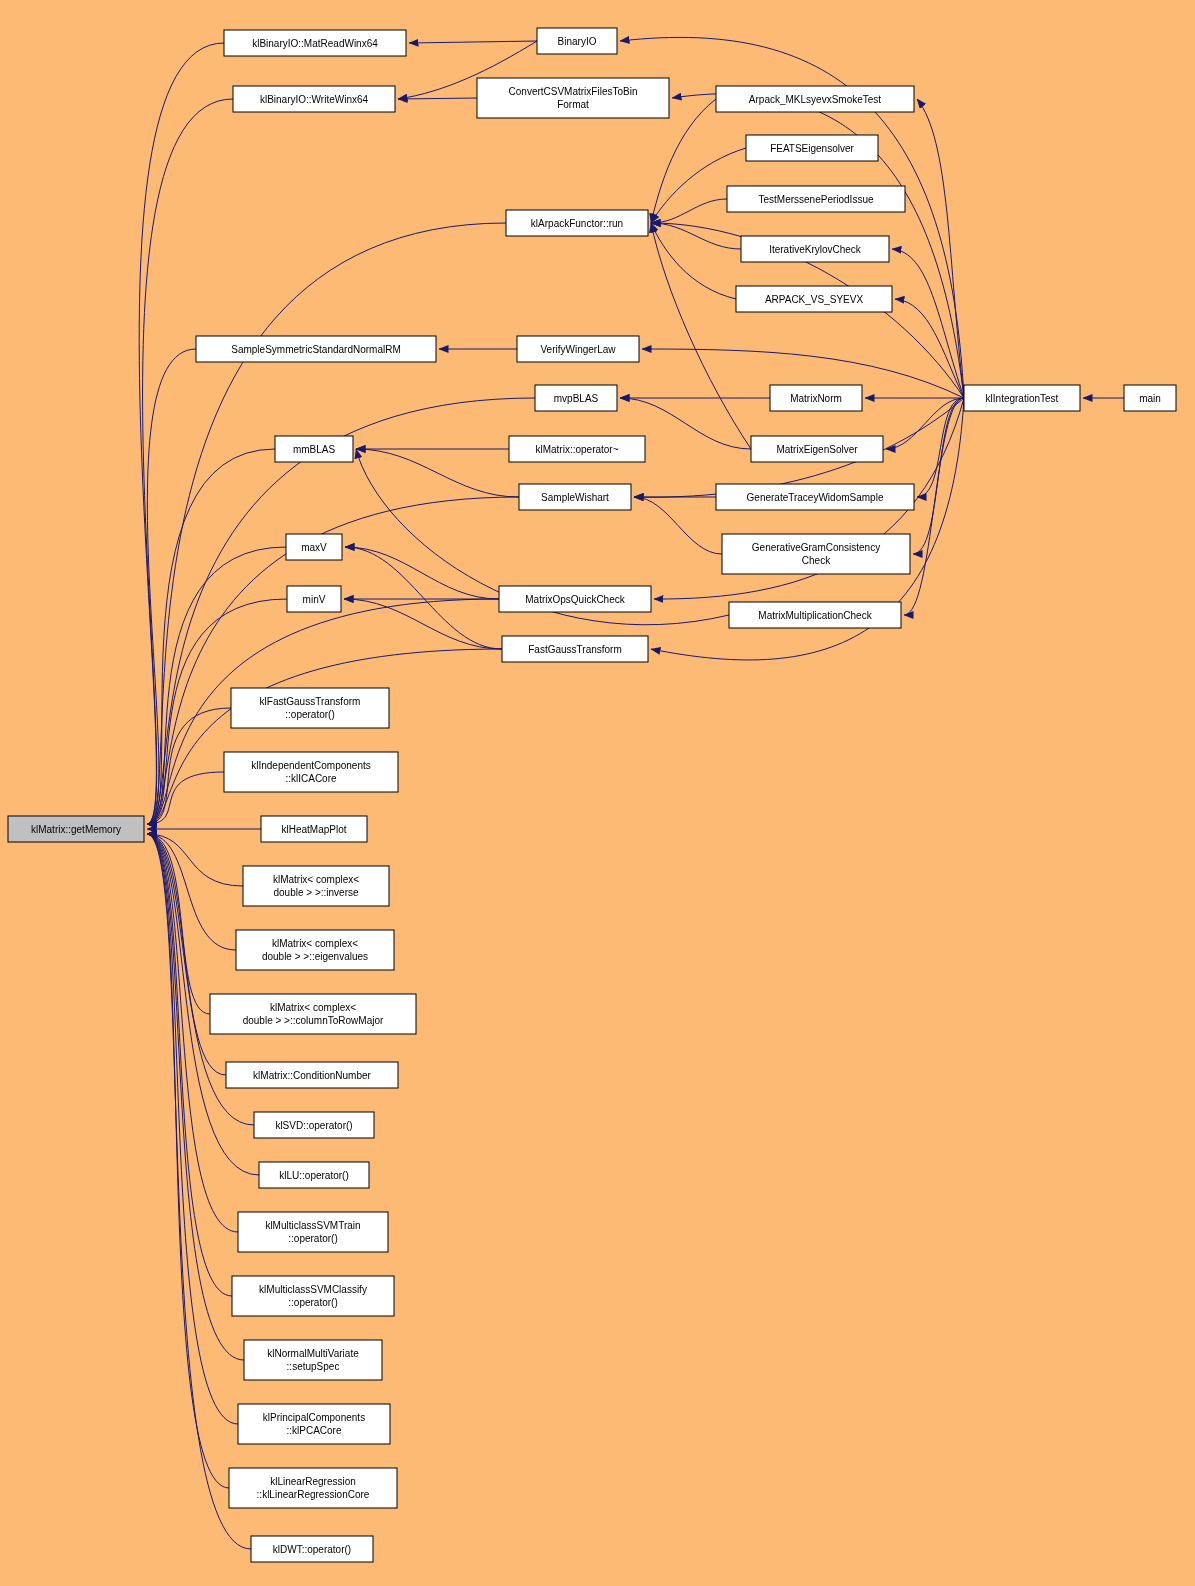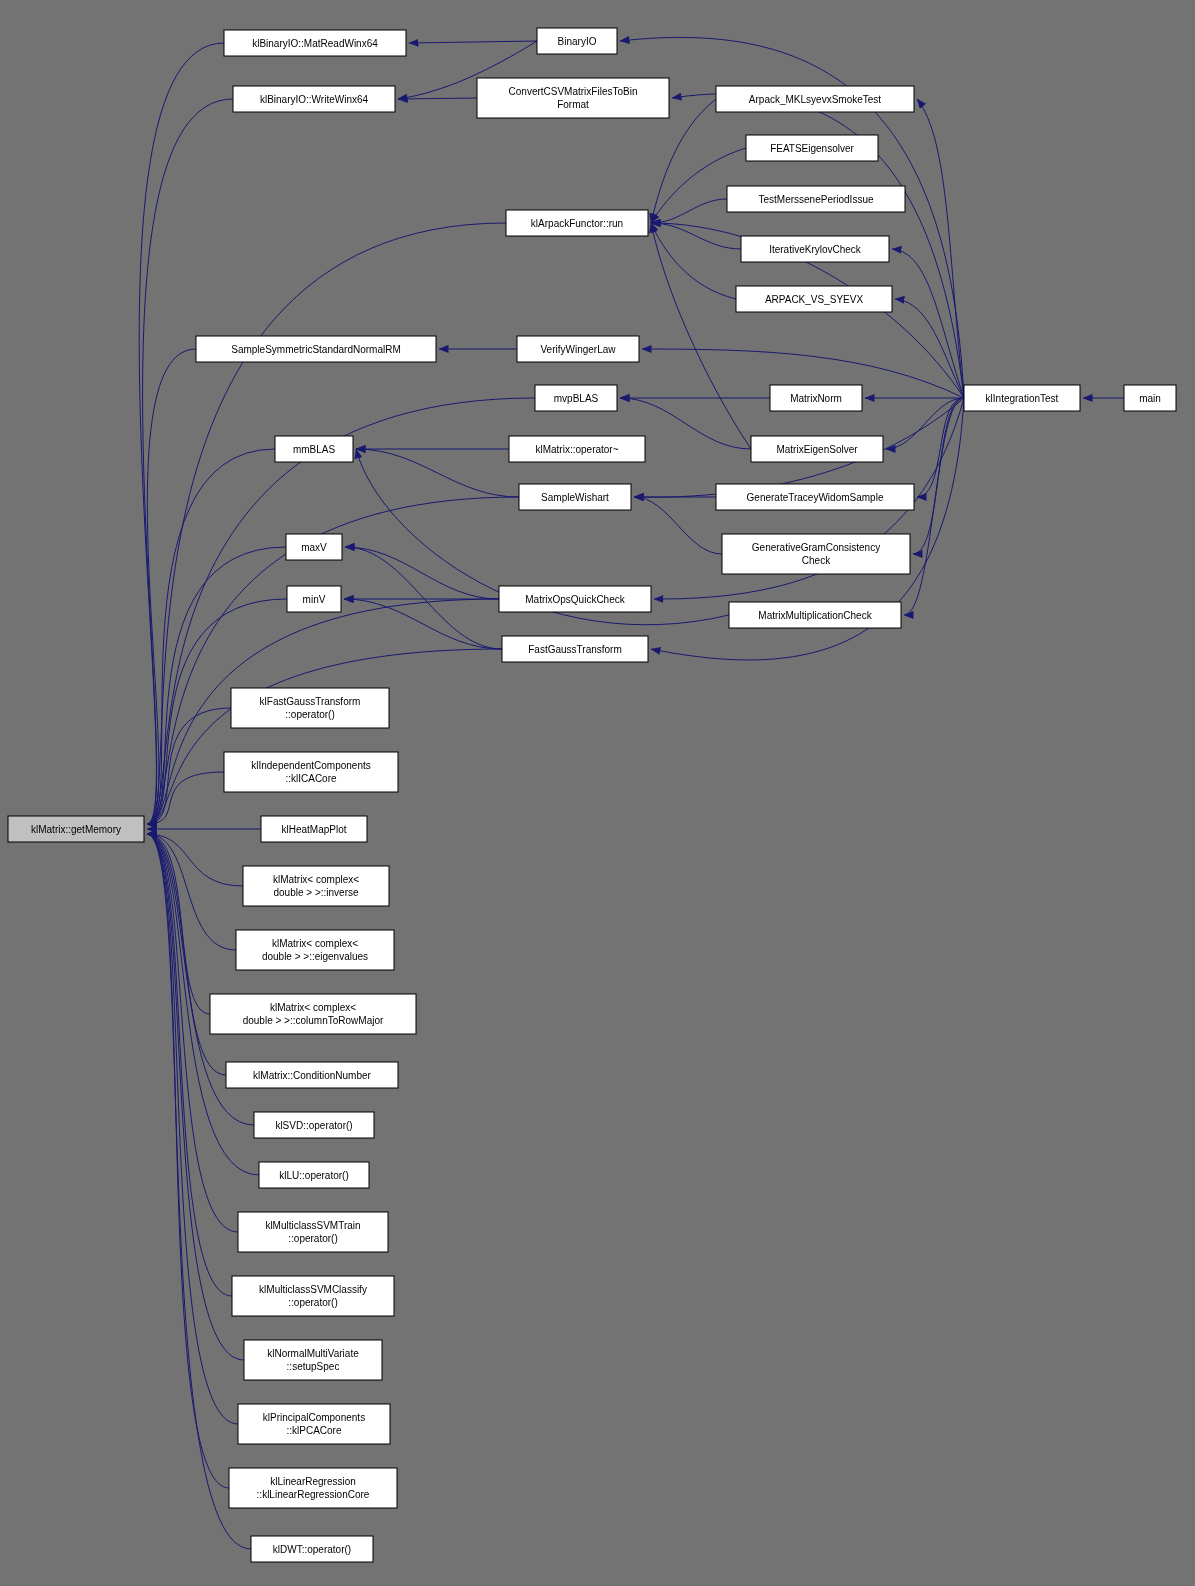--- a/index.html
+++ b/index.html
@@ -4,21 +4,21 @@
 <style>
   html, body {
     margin: 0;
     padding: 0;
     background: #ffffff;
   }
   .canvas {
     position: relative;
     width: 1195px;
     height: 1586px;
-    background: #737373;
+    background: #fdba74;
     overflow: hidden;
   }
   svg {
     position: absolute;
     left: 0;
     top: 0;
     font-family: "Liberation Sans", "DejaVu Sans", sans-serif;
   }
   .edge {
     fill: none;

